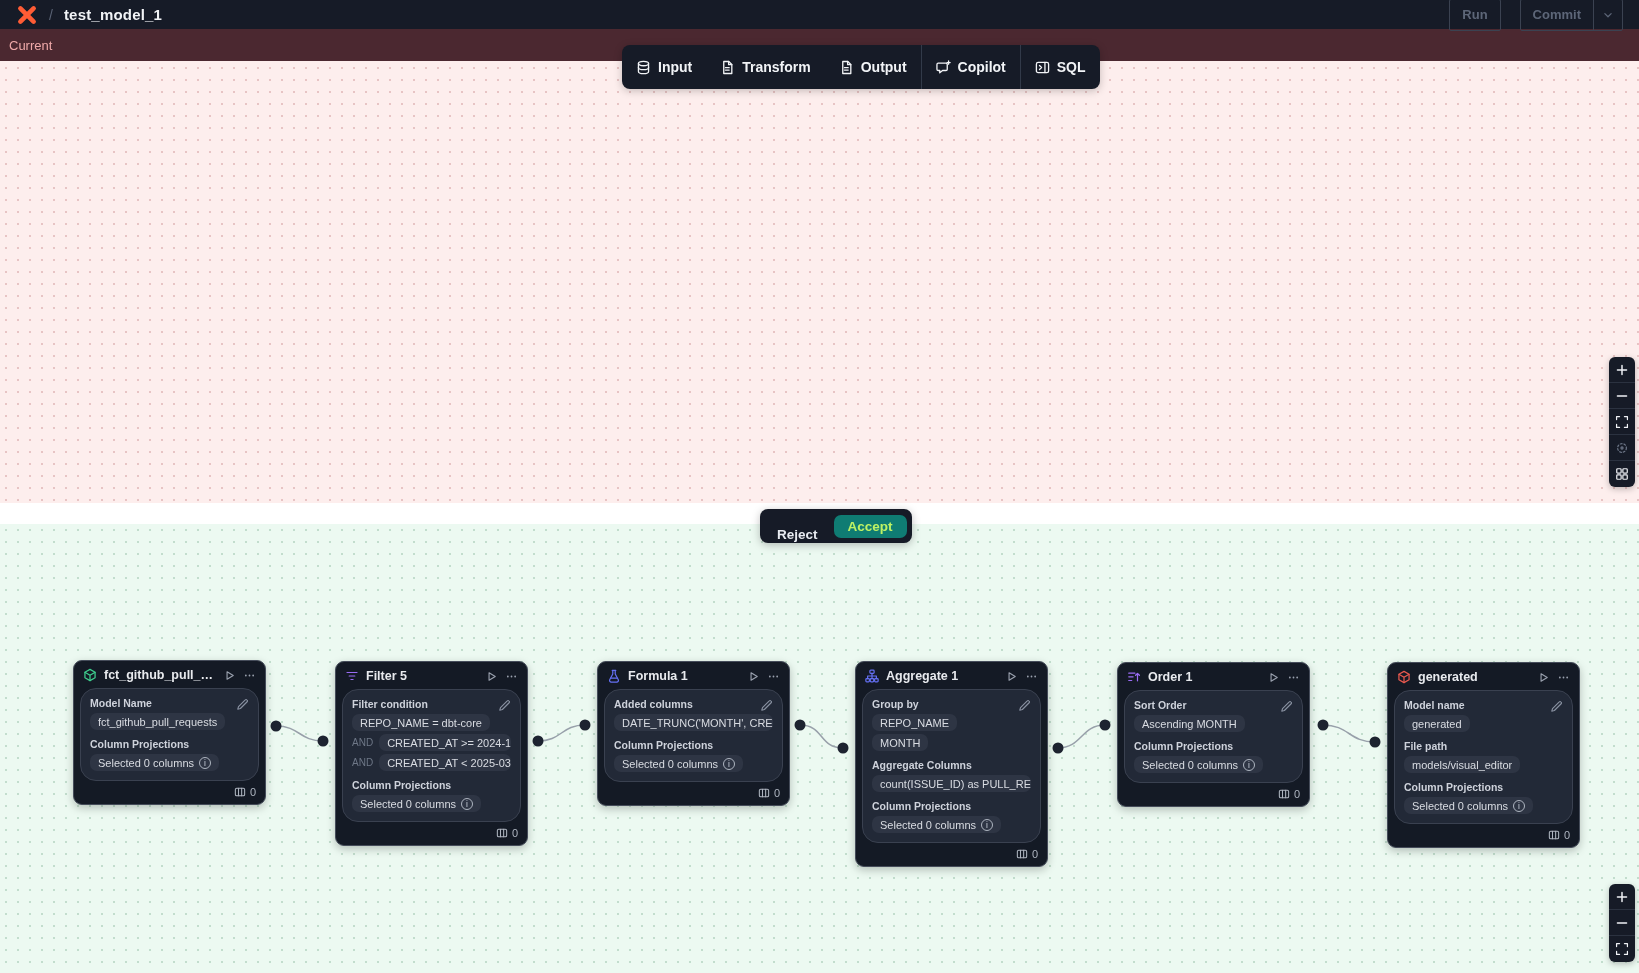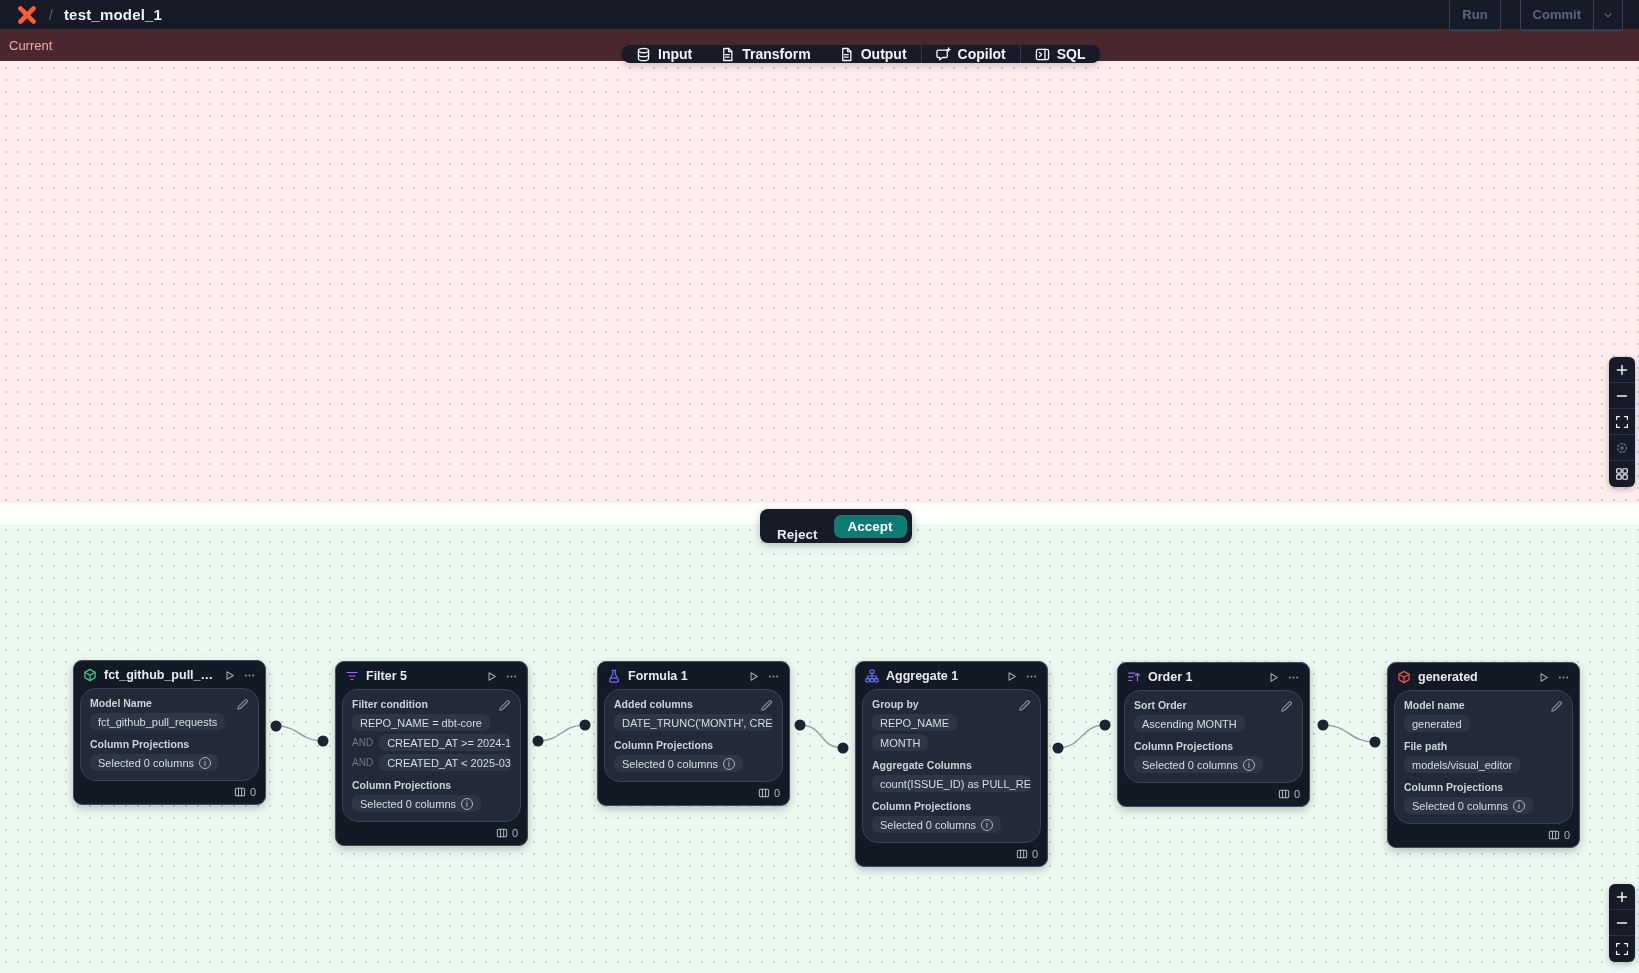--- a/index.html
+++ b/index.html
@@ -28,33 +28,33 @@
   
   .canvas { position:absolute; left:0; width:100%; }
   #pane-current { top:50px; height:453px; background:#fdeeed;
       background-image:radial-gradient(circle, #e7c4c4 1px, transparent 1.3px);
       background-size:12px 12px; }
   #pane-new { top:524px; height:449px; background:#ecf9f1;
       background-image:radial-gradient(circle, #c2ddcd 1px, transparent 1.3px);
       background-size:12px 12px; }
 
   
-  #toolbar { position:absolute; left:622px; top:45px; height:18px; background:#161b27; border-radius:8px;
+  #toolbar { position:absolute; left:622px; top:45px; height:44px; background:#161b27; border-radius:8px;
              display:flex; align-items:stretch; z-index:8; box-shadow:0 2px 8px rgba(0,0,0,.22); }
   .tb-item { display:flex; align-items:center; gap:7px; padding:0 14px; color:#f2f4f7;
              font-size:14px; font-weight:600; cursor:pointer; white-space:nowrap; }
   .tb-div { width:1px; background:#323a49; margin:0; }
 
   
   #diff-actions { position:absolute; left:760px; top:509px; height:34px; background:#161b27; border-radius:8px;
                   display:flex; align-items:center; padding:0 5px; gap:4px; z-index:8;
                   box-shadow:0 2px 8px rgba(0,0,0,.25); }
   #reject-btn { color:#e8ebf1; font-size:13.5px; font-weight:600; padding:4px 12px; background:transparent;
                 border:none; cursor:pointer;margin-top:16px; }
-  #accept-btn { color:#ffffff; font-size:13.5px; font-weight:700; padding:4px 14px; background:#0f7c73;
+  #accept-btn { color:#bef264; font-size:13.5px; font-weight:700; padding:4px 14px; background:#0f7c73;
                 border:none; border-radius:7px; cursor:pointer; }
 
   
   .ctrl-stack { position:absolute; width:26px; background:#161b27; border-radius:6px; overflow:hidden;
                 z-index:8; box-shadow:0 2px 6px rgba(0,0,0,.25); display:flex; flex-direction:column; }
   #ctrl-current { right:4px; top:357px; }
   #ctrl-new { right:4px; top:884px; }
   .ctrl-btn { width:26px; height:26px; display:flex; align-items:center; justify-content:center;
               color:#f0f2f6; background:transparent; border:none; border-bottom:1px solid #2b3240; cursor:pointer; }
   .ctrl-btn:last-child { border-bottom:none; }

